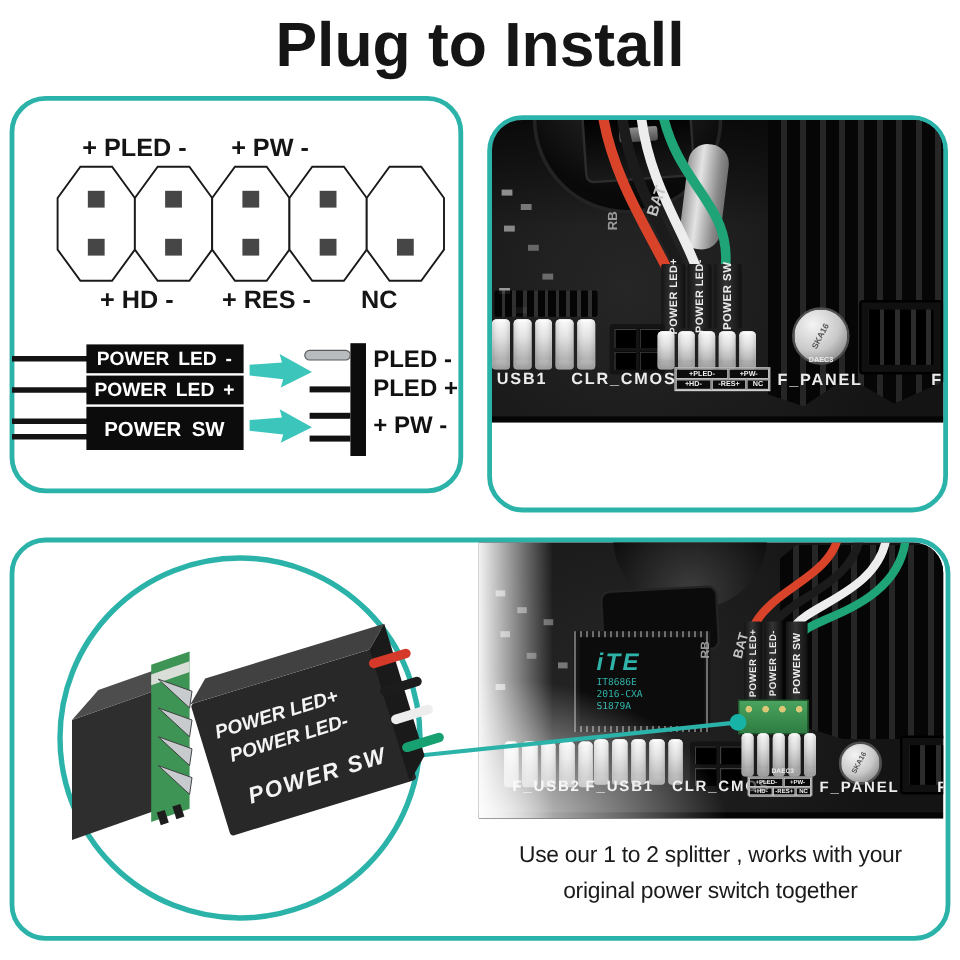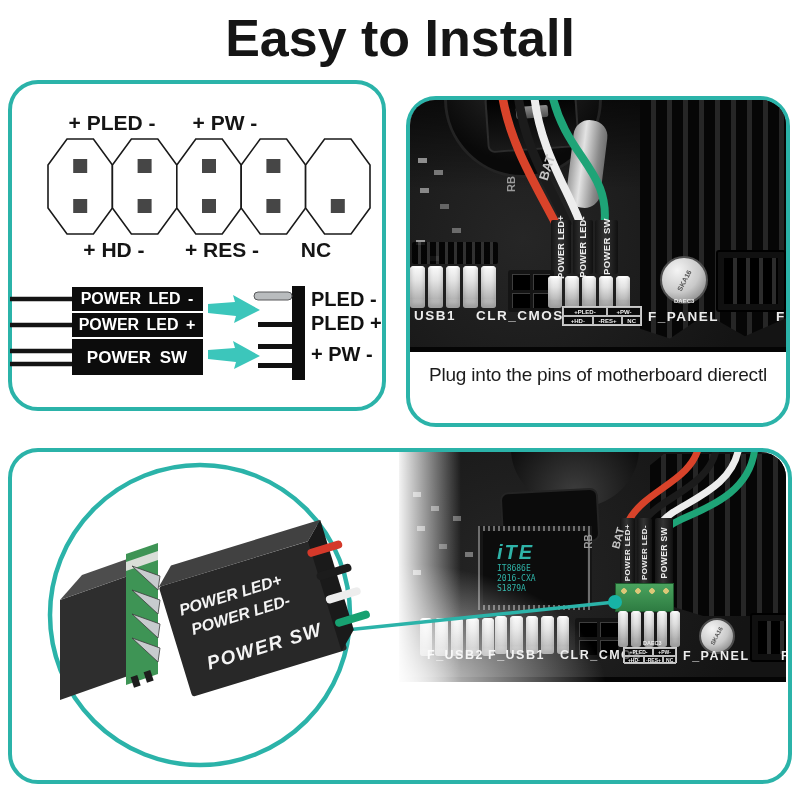--- a/index.html
+++ b/index.html
@@ -74,21 +74,21 @@
   .smd{background:#8e8e8e;}
   .shade-top{left:0;top:0;width:100%;height:90px;background:linear-gradient(180deg,rgba(0,0,0,.6),rgba(0,0,0,0));}
   .caption{position:absolute;text-align:center;color:#1b1b1b;font-size:19px;letter-spacing:-0.2px;}
   .cap-a{left:0;right:0;top:264px;}
   .cap-b{left:388px;right:4px;top:246px;line-height:30px;}
   .pcb-edge{left:0;bottom:0;width:100%;height:5px;background:#050505;}
 </style>
 </head>
 <body>
 
-<div class="title">Easy to Install</div>
+<div class="title">Plug to Install</div>
 
 <div class="panel panel1">
   <svg class="diag-svg" viewBox="0 0 378 332">
 
     <text x="104" y="50" text-anchor="middle" font-size="21" font-weight="bold" fill="#151515">+ PLED -</text>
     <text x="217" y="50" text-anchor="middle" font-size="21" font-weight="bold" fill="#151515">+ PW -</text>
 
     <g fill="#fff" stroke="#1a1a1a" stroke-width="1.6">
       <polygon points="59,59 85.4,59 104.4,85 104.4,128 85.4,154 59,154 40,128 40,85"></polygon>
       <polygon points="123.4,59 149.8,59 168.8,85 168.8,128 149.8,154 123.4,154 104.4,128 104.4,85"></polygon>
@@ -207,21 +207,20 @@
           <div class="c" style="flex:1;">+HD-</div>
         <div class="c" style="flex:1;">-RES+</div>
         <div class="c" style="flex:.6;">NC</div>
         </div>
     </div>
     <span class="silk" style="left:238px;top:209px;font-size:13.5px;">F_PANEL</span>
     <span class="silk" style="left:366px;top:209px;font-size:13.5px;">F</span>
     <span class="silk" style="left:264px;top:198px;font-size:6px;letter-spacing:0;">DAEC3</span>
     <div class="abs pcb-edge"></div>
   </div>
-  <div class="caption cap-a">Plug into the pins of motherboard dierectl</div>
 </div>
 
 <div class="panel panel3">
   <div class="photo photo-b">
     <div class="abs heatsink hs2"></div>
     <div class="abs battery bat2"></div>
     <div class="abs bath2"></div>
     <div class="abs smd" style="left:14px;top:40px;width:8px;height:5px;
          box-shadow:18px 14px 0 #777,4px 34px 0 #888,26px 52px 0 #666,0 78px 0 #999,40px 24px 0 #6b6b6b,52px 60px 0 #777;"></div>
     <div class="abs chipwrap" style="left:79px;top:74px;width:104px;height:74px;">
@@ -294,20 +293,24 @@
         <div class="c" style="flex:1;">-RES+</div>
         <div class="c" style="flex:.6;">NC</div>
         </div>
     </div>
     <span class="silk" style="left:284px;top:197px;font-size:12.5px;">F_PANEL</span>
     <span class="silk" style="left:382px;top:197px;font-size:12.5px;">F</span>
     <span class="silk" style="left:244px;top:188px;font-size:5.5px;letter-spacing:0;">DAEC3</span>
     <div class="abs pcb-edge"></div>
   </div>
 
+  <div class="caption cap-b">
+    <div>Use our 1 to 2 splitter , works with your</div>
+    <div>original power switch together</div>
+  </div>
 
   <svg class="ov-svg" viewBox="0 0 784 336">
     <circle cx="192" cy="167" r="150" fill="#ffffff" stroke="#2bb3a9" stroke-width="4.5"></circle>
     <line x1="338" y1="182" x2="607" y2="154" stroke="#2bb3a9" stroke-width="3.5"></line>
     <g>
 
       <polygon points="52,152 120,128 120,228 52,252" fill="#2e2e2e"></polygon>
       <polygon points="52,152 74,127 142,103 120,128" fill="#4d4d4d"></polygon>
 
       <polygon points="118,106 150,95 150,226 118,237" fill="#3e9455"></polygon>

